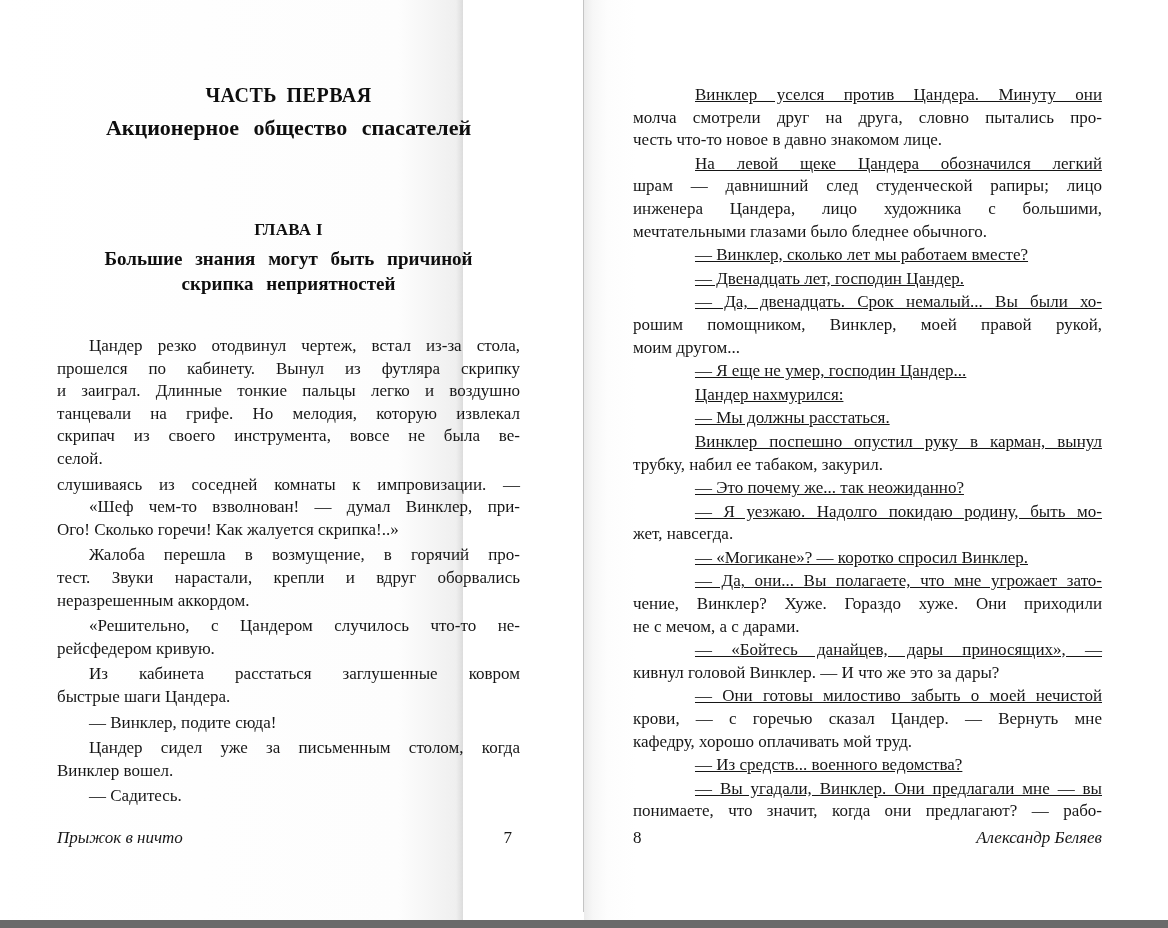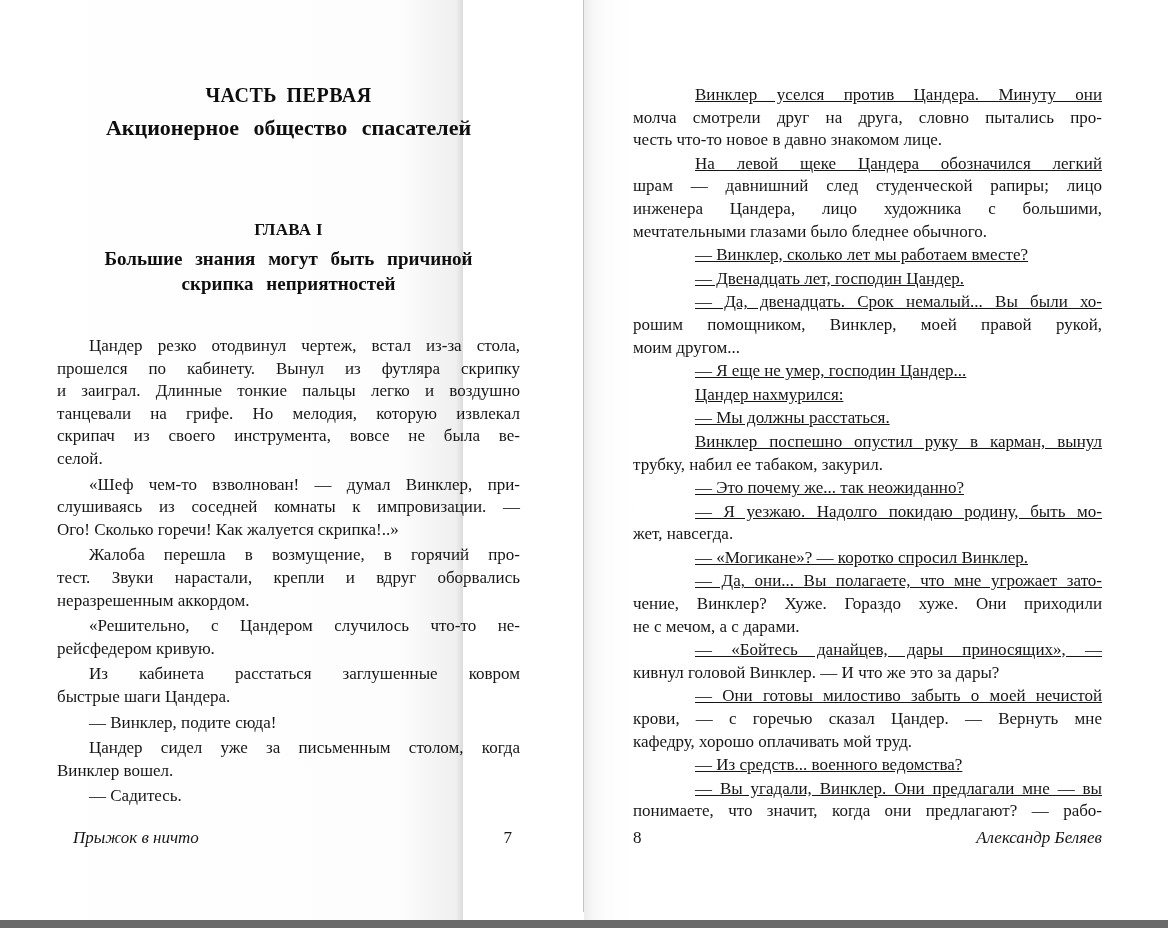--- a/index.html
+++ b/index.html
@@ -47,21 +47,21 @@
   .page-left  .line.first { text-indent: 32px; }
   .page-right .line.first { text-indent: 62px; text-decoration: underline; }
   
   .footer {
     position: absolute; top: 828px;
     display: flex; justify-content: space-between; align-items: baseline;
     font-size: 17px;
   }
   .page-left  .footer { left: 57px; width: 455px; }
   .page-right .footer { left: 49px; width: 469px; }
-  .ital { font-style: italic; margin-left: 16px; }
+  .ital { font-style: italic; }
   
   .bottom-bar {
     position: absolute; left: 0; right: 0; bottom: 0; height: 8px;
     background: #6a6a6a;
   }
 </style>
 </head>
 <body>
 
 <div class="spread">
@@ -77,22 +77,22 @@
     <div class="body" id="left-body">
         <div class="para">
           <div class="line first">Цандер резко отодвинул чертеж, встал из-за стола,</div>
           <div class="line">прошелся по кабинету. Вынул из футляра скрипку</div>
           <div class="line">и заиграл. Длинные тонкие пальцы легко и воздушно</div>
           <div class="line">танцевали на грифе. Но мелодия, которую извлекал</div>
           <div class="line">скрипач из своего инструмента, вовсе не была ве-</div>
           <div class="line last">селой.</div>
         </div>
         <div class="para">
+          <div class="line">слушиваясь из соседней комнаты к импровизации. —</div>
           <div class="line first">«Шеф чем-то взволнован! — думал Винклер, при-</div>
-          <div class="line">слушиваясь из соседней комнаты к импровизации. —</div>
           <div class="line last">Ого! Сколько горечи! Как жалуется скрипка!..»</div>
         </div>
         <div class="para">
           <div class="line first">Жалоба перешла в возмущение, в горячий про-</div>
           <div class="line">тест. Звуки нарастали, крепли и вдруг оборвались</div>
           <div class="line last">неразрешенным аккордом.</div>
         </div>
         <div class="para">
           <div class="line first">«Решительно, с Цандером случилось что-то не-</div>
           <div class="line last">рейсфедером кривую.</div>

